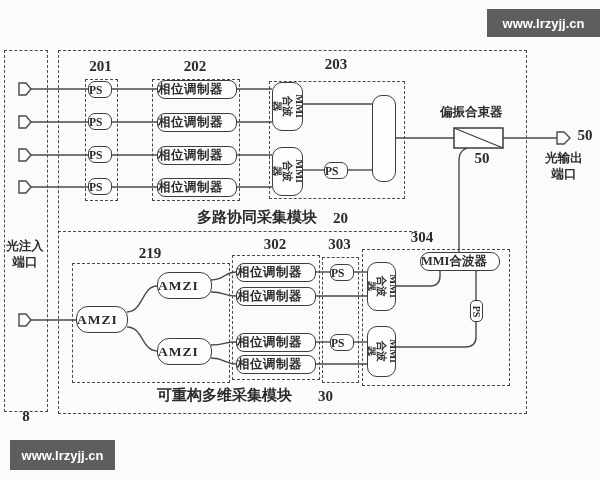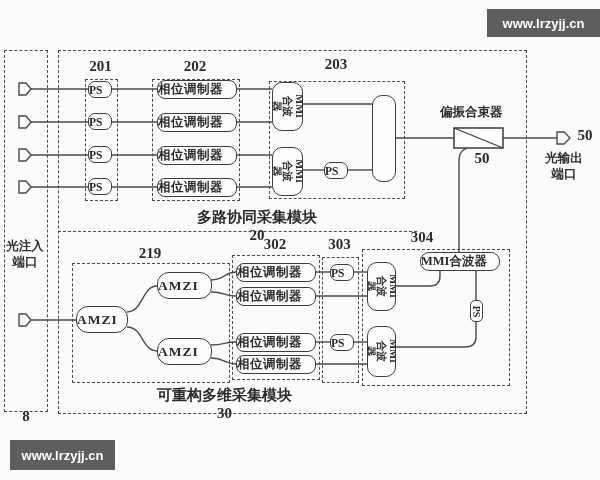--- a/index.html
+++ b/index.html
@@ -19,21 +19,21 @@
   .amzi{font-weight:bold;font-size:13.5px;letter-spacing:1px;border-radius:12px;}
   .vmmi{border-radius:10px;overflow:hidden;}
   .vtext{display:block;transform:rotate(90deg);font-weight:bold;text-align:center;}
   .vtext.two{width:46px;font-size:10.5px;line-height:11.5px;white-space:normal;word-break:break-all;}
   .vtext.one{width:84px;font-size:11.5px;white-space:nowrap;}
   .vtext.psv{width:20px;font-size:10px;white-space:nowrap;}
   .hmmi{width:80px;height:19px;border-radius:9px;font-weight:bold;font-size:12.5px;white-space:nowrap;}
   
   .ref{position:absolute;font-weight:bold;font-size:15px;text-align:center;}
   .cjk{position:absolute;font-weight:bold;font-size:15px;white-space:nowrap;}
-  .modlabel{display:flex;align-items:center;flex-direction:column;}
+  .modlabel{display:flex;align-items:flex-end;}
   .modlabel .gap{display:inline-block;width:16px;}
   .small-cjk{position:absolute;font-weight:bold;font-size:12.5px;white-space:nowrap;}
   .portlabel{position:absolute;font-weight:bold;font-size:12.5px;text-align:center;line-height:16px;}
   
   .wm{position:absolute;background:#5e5e5e;color:#ffffff;
       font-family:"Liberation Sans", sans-serif;font-weight:bold;font-size:13px;
       display:flex;align-items:center;justify-content:center;}
 </style>
 </head>
 <body>

